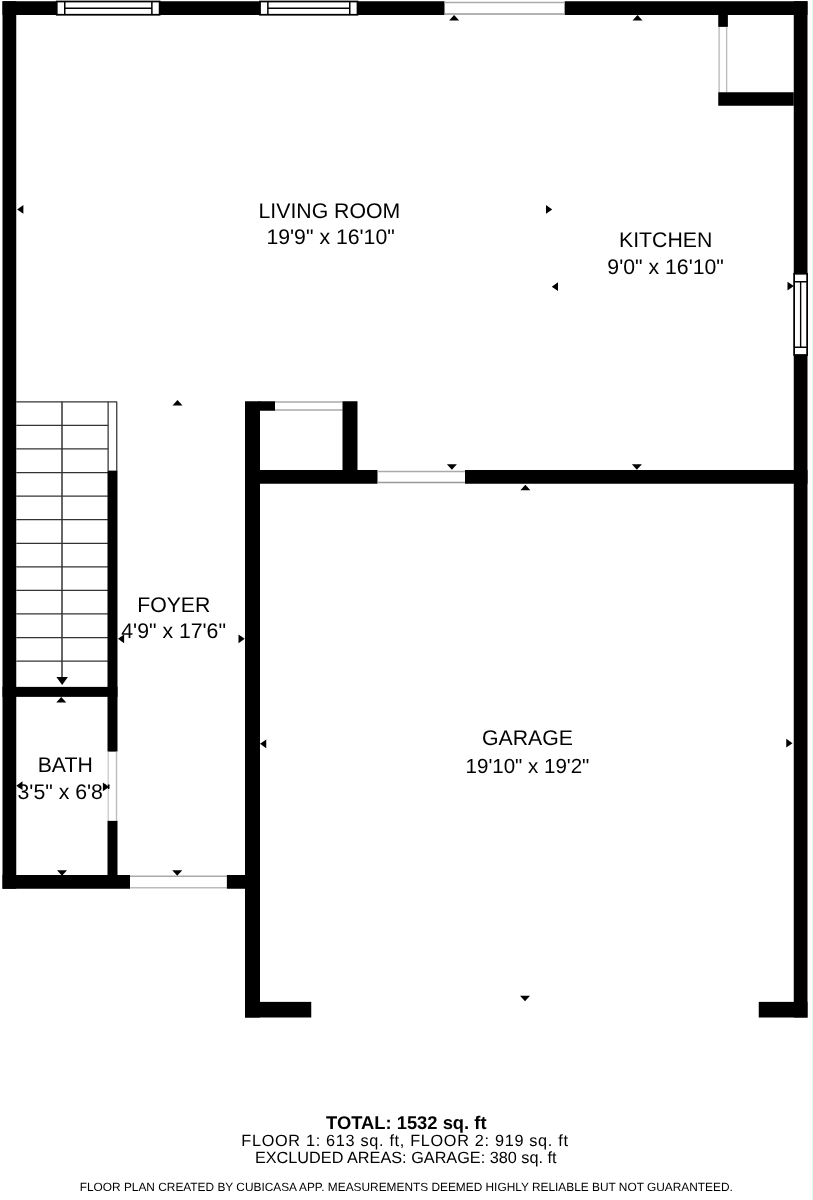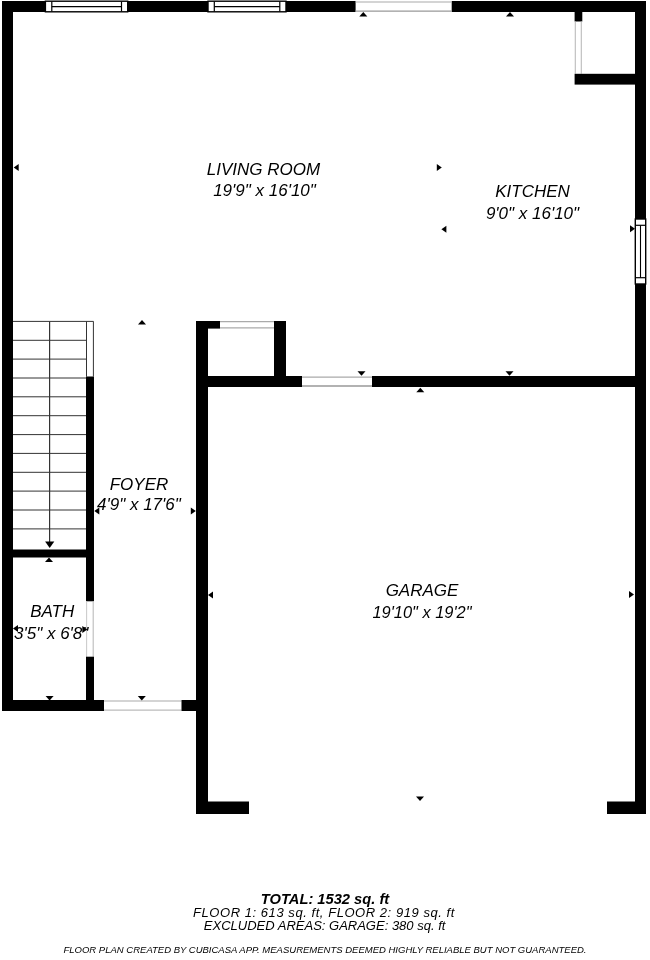--- a/index.html
+++ b/index.html
@@ -1,16 +1,16 @@
 <!DOCTYPE html>
 <html><head>
 <meta charset="utf-8">
 <style>
   html,body{margin:0;padding:0;background:#fff;}
-  .page{position:relative;width:650px;height:960px;background:#86efac;overflow:hidden;font-style:italic;}
+  .page{position:relative;width:650px;height:960px;background:#86efac;overflow:hidden;}
   svg{display:block;}
   text{font-family:"Liberation Sans", sans-serif;fill:#000;}
 </style>
 </head>
 <body>
 <div class="page">
 <svg width="650" height="960" viewBox="0 0 650 960" xmlns="http://www.w3.org/2000/svg">
 <rect x="0" y="0" width="650" height="960" fill="#ffffff"></rect>
 
 <g>

